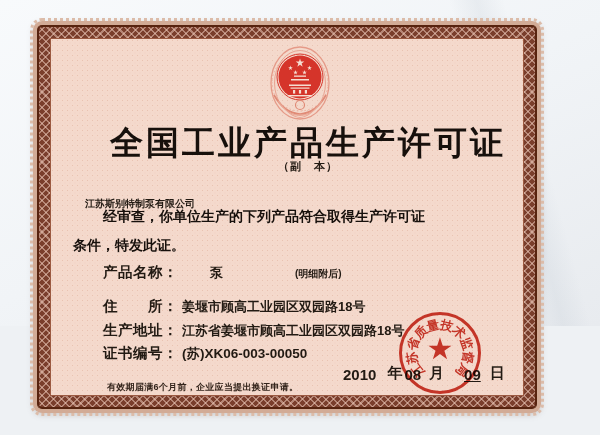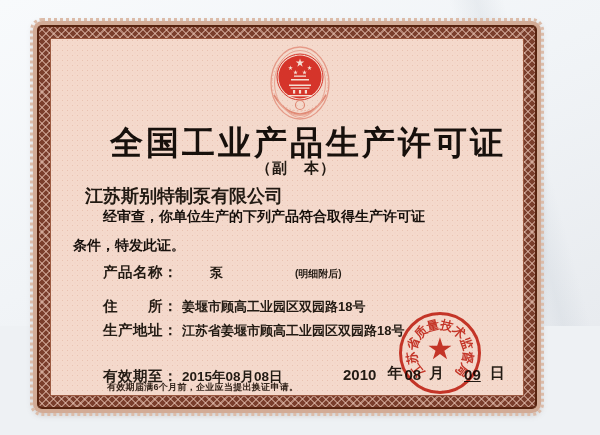--- a/index.html
+++ b/index.html
@@ -44,24 +44,24 @@
   .content > div { position:absolute; }
 
   .emblem { left:235px; top:22px; width:64px; height:82px; }
 
   .title {
     left:40px; top:100px; width:470px; text-align:center;
     font-size:33px; font-weight:800; letter-spacing:3px; color:#17100c;
     white-space:nowrap;
   }
   .subtitle {
-    left:28px; top:138px; width:470px; text-align:center;
-    font-size:15px; font-weight:600; letter-spacing:1px;
+    left:40px; top:138px; width:470px; text-align:center;
+    font-size:11px; font-weight:600; letter-spacing:1px;
   }
-  .company { left:52px; top:163px; font-size:18px; font-weight:600; }
+  .company { left:52px; top:176px; font-size:10px; font-weight:600; }
   .statement { left:40px; top:181px; width:474px; font-size:14px; font-weight:800; line-height:29px; color:#17100c; }
   .statement .line1 { text-indent:30px; }
 
   .row { left:70px; display:flex; align-items:baseline; white-space:pre; }
   .row .lab { font-size:14.5px; font-weight:800; letter-spacing:.5px; }
   .row .val { font-size:13px; font-weight:700; margin-left:4px; }
   .row .note { font-size:10px; font-weight:700;margin-left:44px; }
   .row-product  { top:242px;gap:28px; }
   .row-address  { top:276px; }
   .row-prodaddr { top:300px; }
@@ -146,25 +146,25 @@
       <div class="row row-address">
         <span class="lab">住　　所：</span>
         <span class="val">姜堰市顾高工业园区双园路18号</span>
       </div>
 
       <div class="row row-prodaddr">
         <span class="lab">生产地址：</span>
         <span class="val">江苏省姜堰市顾高工业园区双园路18号</span>
       </div>
 
+      <div class="row row-certno">
+        <span class="lab">证书编号：</span>
+        <span class="val">(苏)XK06-003-00050</span>
+      </div>
 
-      <div class="row row-expiry">
-        <span class="lab">有效期至：</span>
-        <span class="val">2015年08月08日</span>
-      </div>
 
       <div class="issue-date">
         <span class="yy">2010</span>
         <span class="yu">年</span>
         <span class="mm">08</span>
         <span class="mu">月</span>
         <span class="dd">09</span>
         <span class="du">日</span>
       </div>
 

